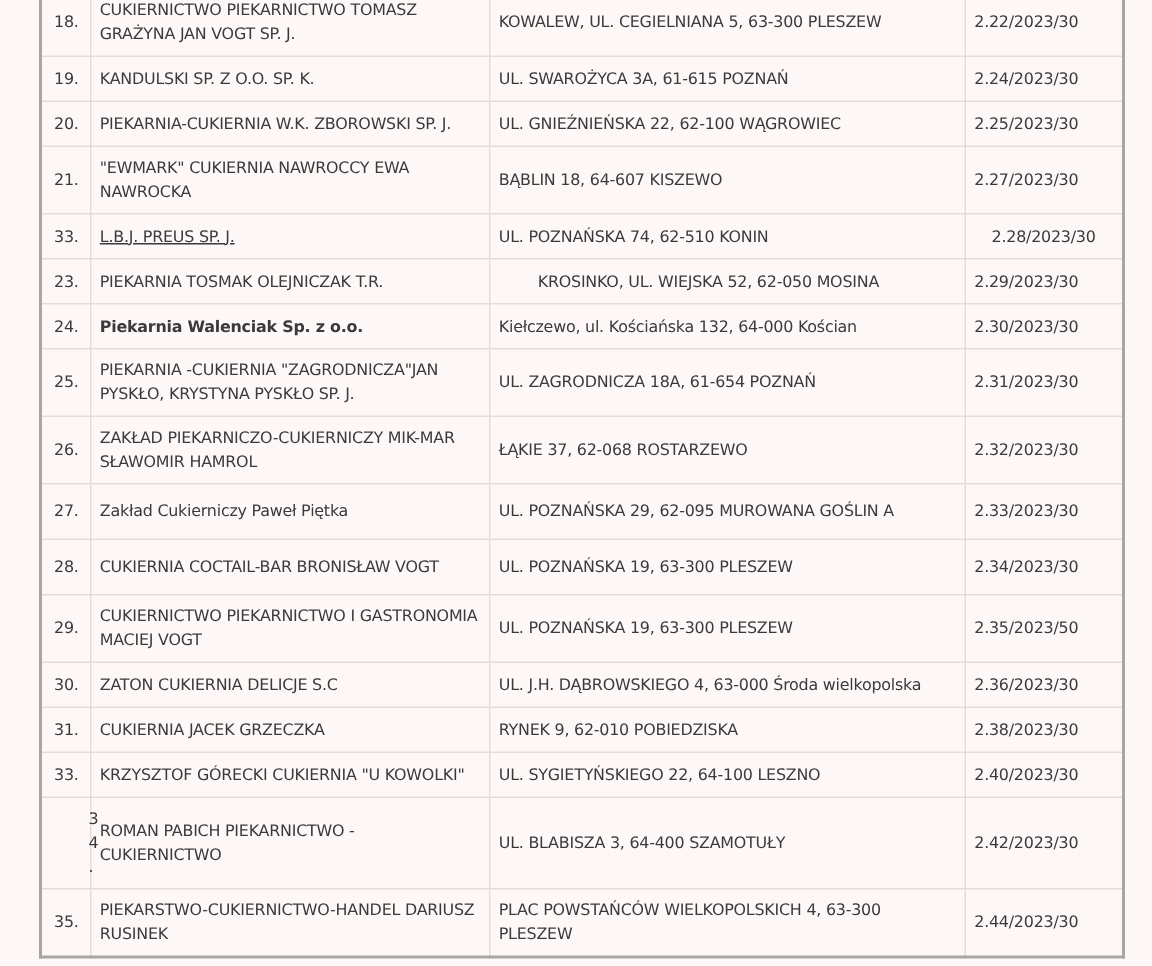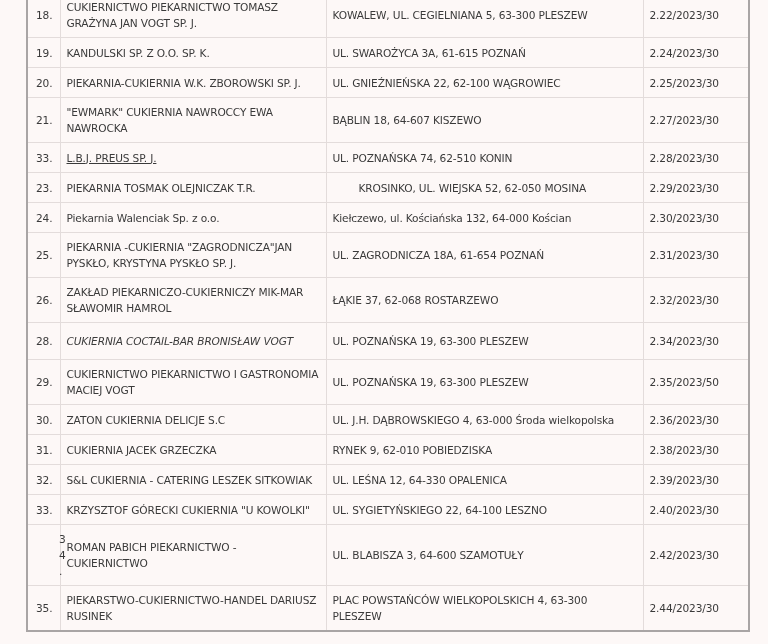--- a/index.html
+++ b/index.html
@@ -81,49 +81,55 @@
         <tr>
           <td class="num" style="height: 31px;">21.</td>
           <td style="height: 31px;">"EWMARK" CUKIERNIA NAWROCCY EWA NAWROCKA</td>
           <td style="height: 31px;">BĄBLIN 18, 64-607 KISZEWO</td>
           <td style="height: 31px;">2.27/2023/30</td>
         </tr>
         <tr>
           <td class="num" style="height: 17px;">33.</td>
           <td style="height: 17px; text-decoration: underline;">L.B.J. PREUS SP. J.</td>
           <td style="height: 17px;">UL. POZNAŃSKA 74, 62-510 KONIN</td>
-          <td style="height: 17px;">2.28/2023/30</td>
+          <td style="height: 17px; text-align: center;">2.28/2023/30</td>
         </tr>
         <tr>
           <td class="num" style="height: 17px;">23.</td>
           <td style="height: 17px;">PIEKARNIA TOSMAK OLEJNICZAK T.R.</td>
           <td style="height: 17px; padding-left: 32px;">KROSINKO, UL. WIEJSKA 52, 62-050 MOSINA</td>
           <td style="height: 17px;">2.29/2023/30</td>
         </tr>
         <tr>
           <td class="num" style="height: 17px;">24.</td>
-          <td style="height: 17px;">Piekarnia Walenciak Sp. z o.o.</td>
+          <td style="height: 17px; font-weight: bold;">Piekarnia Walenciak Sp. z o.o.</td>
           <td style="height: 17px;">Kiełczewo, ul. Kościańska 132, 64-000 Kościan</td>
           <td style="height: 17px;">2.30/2023/30</td>
         </tr>
         <tr>
           <td class="num" style="height: 31px;">25.</td>
           <td style="height: 31px;">PIEKARNIA -CUKIERNIA "ZAGRODNICZA"JAN PYSKŁO, KRYSTYNA PYSKŁO SP. J.</td>
           <td style="height: 31px;">UL. ZAGRODNICZA 18A, 61-654 POZNAŃ</td>
           <td style="height: 31px;">2.31/2023/30</td>
         </tr>
         <tr>
           <td class="num" style="height: 31px;">26.</td>
           <td style="height: 31px;">ZAKŁAD PIEKARNICZO-CUKIERNICZY MIK-MAR SŁAWOMIR HAMROL</td>
           <td style="height: 31px;">ŁĄKIE 37, 62-068 ROSTARZEWO</td>
           <td style="height: 31px;">2.32/2023/30</td>
         </tr>
         <tr>
+          <td class="num" style="height: 24px;">27.</td>
+          <td style="height: 24px;">Zakład Cukierniczy Paweł Piętka</td>
+          <td style="height: 24px;">UL. POZNAŃSKA 29, 62-095 MUROWANA GOŚLIN A</td>
+          <td style="height: 24px;">2.33/2023/30</td>
+        </tr>
+        <tr>
           <td class="num" style="height: 24px;">28.</td>
-          <td style="height: 24px; font-style: italic;">CUKIERNIA COCTAIL-BAR BRONISŁAW VOGT</td>
+          <td style="height: 24px;">CUKIERNIA COCTAIL-BAR BRONISŁAW VOGT</td>
           <td style="height: 24px;">UL. POZNAŃSKA 19, 63-300 PLESZEW</td>
           <td style="height: 24px;">2.34/2023/30</td>
         </tr>
         <tr>
           <td class="num" style="height: 31px; margin-top: 20px;">29.</td>
           <td style="height: 31px;">CUKIERNICTWO PIEKARNICTWO I GASTRONOMIA MACIEJ VOGT</td>
           <td style="height: 31px;">UL. POZNAŃSKA 19, 63-300 PLESZEW</td>
           <td style="height: 31px;">2.35/2023/50</td>
         </tr>
         <tr>
@@ -132,35 +138,29 @@
           <td style="height: 17px;">UL. J.H. DĄBROWSKIEGO 4, 63-000 Środa wielkopolska</td>
           <td style="height: 17px;">2.36/2023/30</td>
         </tr>
         <tr>
           <td class="num" style="height: 17px;">31.</td>
           <td style="height: 17px;">CUKIERNIA JACEK GRZECZKA</td>
           <td style="height: 17px;">RYNEK 9, 62-010 POBIEDZISKA</td>
           <td style="height: 17px;">2.38/2023/30</td>
         </tr>
         <tr>
-          <td class="num" style="height: 17px;">32.</td>
-          <td style="height: 17px;">S&amp;L CUKIERNIA - CATERING LESZEK SITKOWIAK</td>
-          <td style="height: 17px;">UL. LEŚNA 12, 64-330 OPALENICA</td>
-          <td style="height: 17px;">2.39/2023/30</td>
-        </tr>
-        <tr>
           <td class="num" style="height: 17px;">33.</td>
           <td style="height: 17px;">KRZYSZTOF GÓRECKI CUKIERNIA "U KOWOLKI"</td>
           <td style="height: 17px;">UL. SYGIETYŃSKIEGO 22, 64-100 LESZNO</td>
           <td style="height: 17px;">2.40/2023/30</td>
         </tr>
         <tr>
           <td class="num" style="height: 17px; padding-left: 31px;">34.</td>
           <td style="height: 17px;">ROMAN PABICH PIEKARNICTWO - CUKIERNICTWO</td>
-          <td style="height: 17px;">UL. BLABISZA 3, 64-600 SZAMOTUŁY</td>
+          <td style="height: 17px;">UL. BLABISZA 3, 64-400 SZAMOTUŁY</td>
           <td style="height: 17px;">2.42/2023/30</td>
         </tr>
         <tr>
           <td class="num" style="height: 31px;">35.</td>
           <td style="height: 31px;">PIEKARSTWO-CUKIERNICTWO-HANDEL DARIUSZ RUSINEK</td>
           <td style="height: 31px;">PLAC POWSTAŃCÓW WIELKOPOLSKICH 4, 63-300 PLESZEW</td>
           <td style="height: 31px;">2.44/2023/30</td>
         </tr>
       </tbody>
   </table>

